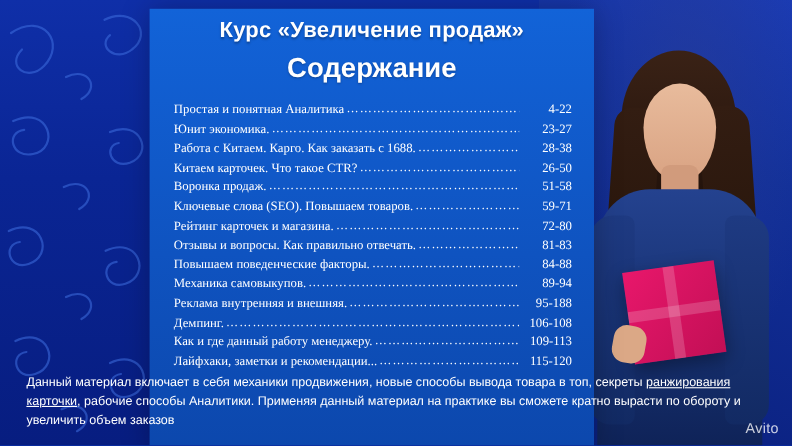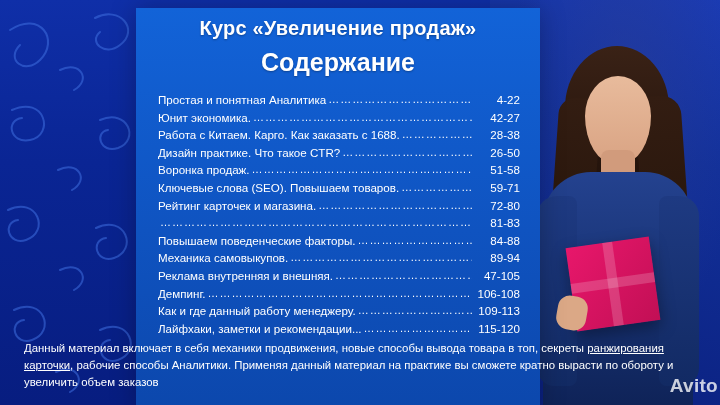--- a/index.html
+++ b/index.html
@@ -201,20 +201,21 @@
     margin-top: 14px;
     padding: 0 16px 0 22px;
   }
   .toc-row {
     display: flex;
     align-items: center;
     color: #ffffff;
     font-size: 11.6px;
     line-height: 17.6px;
     white-space: nowrap;
+    font-family: Liberation Serif, serif;
   }
   .toc-label {
     flex: 0 0 auto;
   }
   .toc-dots {
     flex: 1 1 auto;
     overflow: hidden;
     white-space: nowrap;
     color: #ffffff;
     letter-spacing: 1px;
@@ -236,25 +237,25 @@
     color: #ffffff;
     font-size: 11.4px;
     line-height: 17px;
     text-align: left;
   }
   .caption u {
     text-decoration: underline;
   }
   .watermark {
     position: absolute;
-    right: 2px;
+    right: 12px;
     bottom: 8px;
     color: rgba(255,255,255,0.78);
-    font-size: 19px;
-    font-weight: bold;
+    font-size: 13px;
+    font-weight: normal;
     letter-spacing: 0.3px;
   }
 </style>
 </head>
 <body>
 
 <div class="slide">
 
   <svg class="doodles" viewBox="0 0 180 405" preserveAspectRatio="none">
     <g fill="none" stroke="#3f6fe0" stroke-width="2" stroke-linecap="round">
@@ -305,31 +306,31 @@
 
       <div class="toc-row">
         <span class="toc-label">Простая и понятная Аналитика</span>
         <span class="toc-dots">…………………………………………………………………………</span>
         <span class="toc-pages">4-22</span>
       </div>
 
       <div class="toc-row">
         <span class="toc-label">Юнит экономика.</span>
         <span class="toc-dots">…………………………………………………………………………</span>
-        <span class="toc-pages">42-27</span>
+        <span class="toc-pages">23-27</span>
       </div>
 
       <div class="toc-row">
         <span class="toc-label">Работа с Китаем. Карго. Как заказать с 1688.</span>
         <span class="toc-dots">…………………………………………………………………………</span>
         <span class="toc-pages">28-38</span>
       </div>
 
       <div class="toc-row">
-        <span class="toc-label">Дизайн практике. Что такое CTR?</span>
+        <span class="toc-label">Китаем карточек. Что такое CTR?</span>
         <span class="toc-dots">…………………………………………………………………………</span>
         <span class="toc-pages">26-50</span>
       </div>
 
       <div class="toc-row">
         <span class="toc-label">Воронка продаж.</span>
         <span class="toc-dots">…………………………………………………………………………</span>
         <span class="toc-pages">51-58</span>
       </div>
 
@@ -339,40 +340,41 @@
         <span class="toc-pages">59-71</span>
       </div>
 
       <div class="toc-row">
         <span class="toc-label">Рейтинг карточек и магазина.</span>
         <span class="toc-dots">…………………………………………………………………………</span>
         <span class="toc-pages">72-80</span>
       </div>
 
       <div class="toc-row">
+        <span class="toc-label">Отзывы и вопросы. Как правильно отвечать.</span>
         <span class="toc-dots">…………………………………………………………………………</span>
         <span class="toc-pages">81-83</span>
       </div>
 
       <div class="toc-row">
         <span class="toc-label">Повышаем поведенческие факторы.</span>
         <span class="toc-dots">…………………………………………………………………………</span>
         <span class="toc-pages">84-88</span>
       </div>
 
       <div class="toc-row">
         <span class="toc-label">Механика самовыкупов.</span>
         <span class="toc-dots">…………………………………………………………………………</span>
         <span class="toc-pages">89-94</span>
       </div>
 
       <div class="toc-row">
         <span class="toc-label">Реклама внутренняя и внешняя.</span>
         <span class="toc-dots">…………………………………………………………………………</span>
-        <span class="toc-pages">47-105</span>
+        <span class="toc-pages">95-188</span>
       </div>
 
       <div class="toc-row">
         <span class="toc-label">Демпинг.</span>
         <span class="toc-dots">…………………………………………………………………………</span>
         <span class="toc-pages">106-108</span>
       </div>
 
       <div class="toc-row">
         <span class="toc-label">Как и где данный работу менеджеру.</span>

